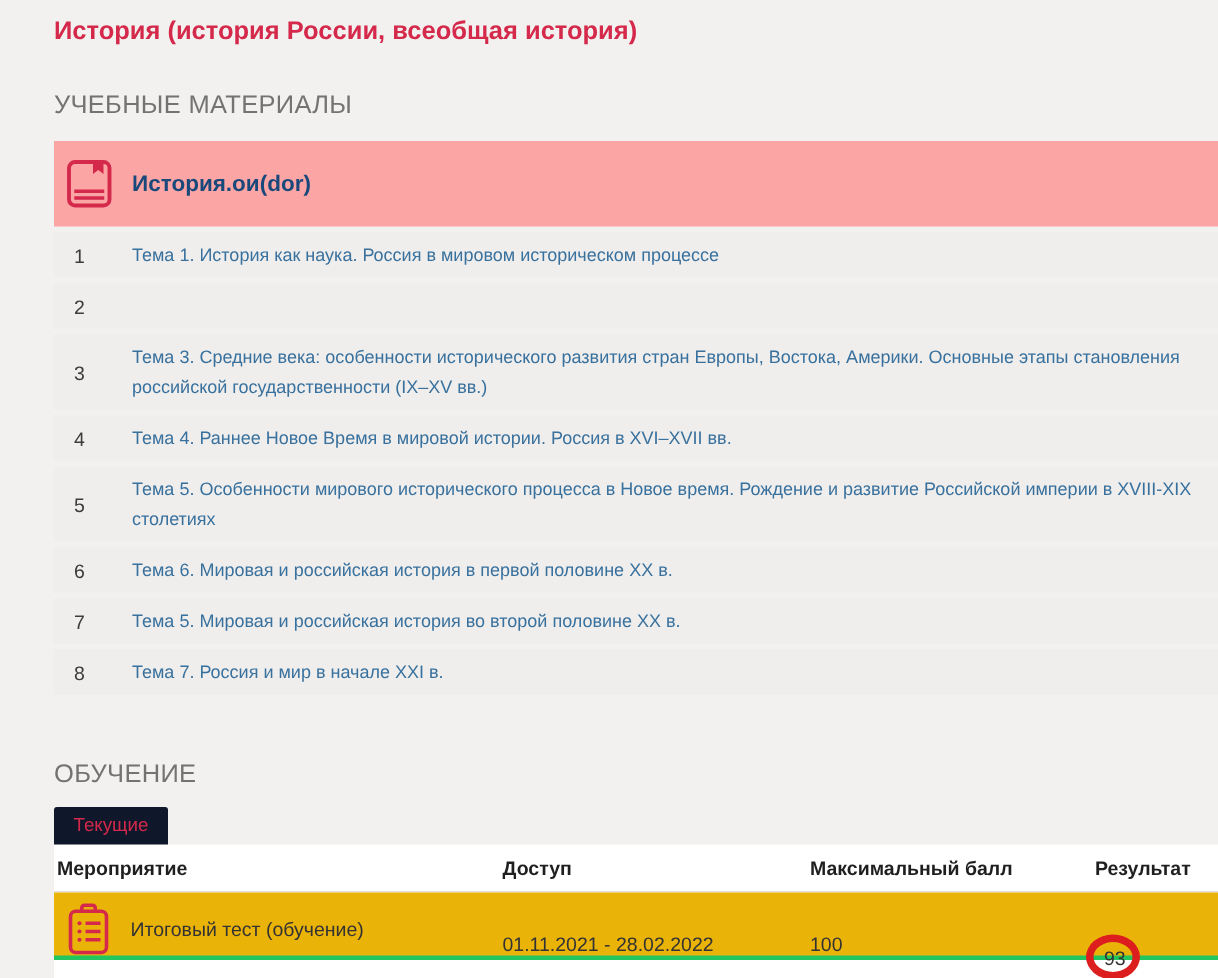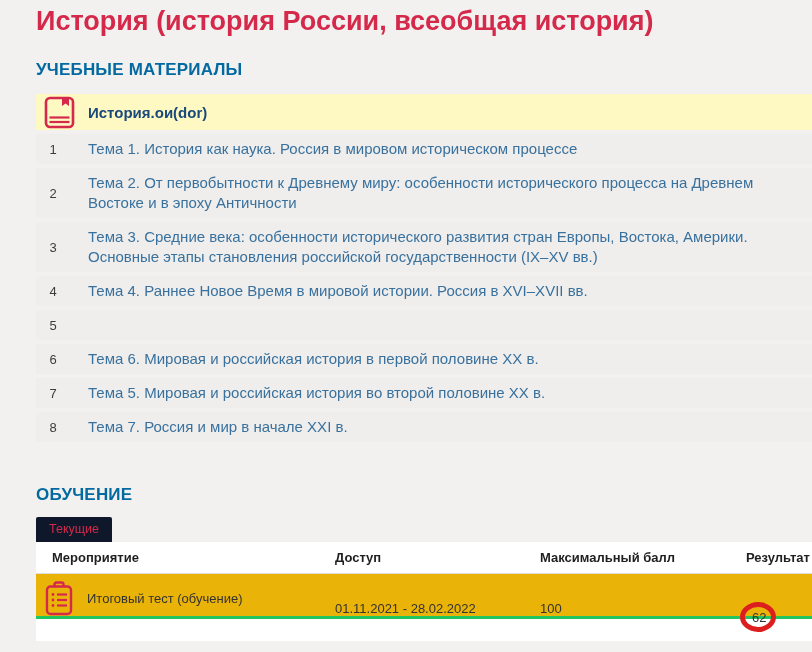--- a/index.html
+++ b/index.html
@@ -8,37 +8,37 @@
     background: #f2f1ef;
     font-family: "Liberation Sans", sans-serif;
     overflow: hidden;
     position: relative;
   }
   .page { padding-left: 36px; width: 812px; height: 652px; }
 
   .course-title {
     padding-top: 9px;
     color: #d5294b;
-    font-size: 27px;
+    font-size: 17px;
     font-weight: bold;
     line-height: 24px;
   }
   .section-heading {
-    color: #0369a1;
+    color: #737373;
     font-size: 17px;
-    font-weight: bold;
+    font-weight: normal;
     letter-spacing: .2px;
   }
   .materials-heading { margin-top: 27px; }
 
   
   .course-table { margin-top: 14px; width: 776px; }
   .course-header {
-    background: #fef9c3;
-    height: 36px;
+    background: #fca5a5;
+    height: 57px;
     display: flex;
     align-items: center;
     padding-left: 8px;
   }
   .course-header .book-icon { flex: 0 0 auto; }
   .course-name {
     margin-left: 13px;
     color: #19497b;
     font-size: 15px;
     font-weight: bold;
@@ -54,21 +54,21 @@
   .topic-num {
     width: 34px;
     flex: 0 0 34px;
     text-align: center;
     color: #3c3c3c;
     font-size: 13px;
   }
   .topic-link {
     margin-left: 18px;
     color: #39719e;
-    font-size: 15px;
+    font-size: 12px;
     line-height: 20px;
     text-decoration: none;
     cursor: pointer;
   }
 
   
   .training-heading { margin-top: 43px; }
   .tabs { margin-top: 12px; display: flex; }
   .tab {
     background: #0f172a;
@@ -87,23 +87,23 @@
     display: flex;
     align-items: center;
     height: 32px;
     border-bottom: 1px solid #e0dedc;
   }
   .t-header .cell {
     font-size: 13px;
     font-weight: bold;
     color: #1f1f1f;
   }
-  .c1 { width: 299px; padding-left: 16px; }
+  .c1 { width: 299px; padding-left: 2px; }
   .c2 { width: 205px; }
-  .c3 { width: 206px; }
+  .c3 { width: 190px; }
   .c4 { flex: 1; position: relative; }
   .t-row {
     display: flex;
     align-items: flex-end;
     height: 45px;
     background: #eab308;
     border-bottom: 3px solid #22c55e;
   }
   .t-row .cell { font-size: 13px; color: #333333; }
   .t-row .c1 { display: flex; align-items: center; padding-left: 9px; }
@@ -146,32 +146,32 @@
       </span>
       <span class="course-name">История.ои(dor)</span>
     </div>
 
     <div class="topic-row">
       <div class="topic-num">1</div>
       <a class="topic-link">Тема 1. История как наука. Россия в мировом историческом процессе</a>
     </div>
     <div class="topic-row">
       <div class="topic-num">2</div>
-      <a class="topic-link">Тема 2. От первобытности к Древнему миру: особенности исторического процесса на Древнем Востоке и в эпоху Античности</a>
     </div>
     <div class="topic-row">
       <div class="topic-num">3</div>
       <a class="topic-link">Тема 3. Средние века: особенности исторического развития стран Европы, Востока, Америки. Основные этапы становления российской государственности (IX–XV вв.)</a>
     </div>
     <div class="topic-row">
       <div class="topic-num">4</div>
       <a class="topic-link">Тема 4. Раннее Новое Время в мировой истории. Россия в XVI–XVII вв.</a>
     </div>
     <div class="topic-row">
       <div class="topic-num">5</div>
+      <a class="topic-link">Тема 5. Особенности мирового исторического процесса в Новое время. Рождение и развитие Российской империи в XVIII-XIX столетиях</a>
     </div>
     <div class="topic-row">
       <div class="topic-num">6</div>
       <a class="topic-link">Тема 6. Мировая и российская история в первой половине XX в.</a>
     </div>
     <div class="topic-row">
       <div class="topic-num">7</div>
       <a class="topic-link">Тема 5. Мировая и российская история во второй половине XX в.</a>
     </div>
     <div class="topic-row">
@@ -206,19 +206,19 @@
             <line x1="12" y1="19" x2="22" y2="19" stroke="#d5294b" stroke-width="2.2"></line>
             <line x1="12" y1="24.5" x2="22" y2="24.5" stroke="#d5294b" stroke-width="2.2"></line>
           </svg>
         </span>
         <span class="event-name">Итоговый тест (обучение)</span>
       </div>
       <div class="cell c2">01.11.2021 - 28.02.2022</div>
       <div class="cell c3">100</div>
       <div class="cell c4">
         <span class="result-circle">
-          <span>62</span>
+          <span>93</span>
         </span>
       </div>
     </div>
   </div>
 
 </div>
 
 </body></html>

